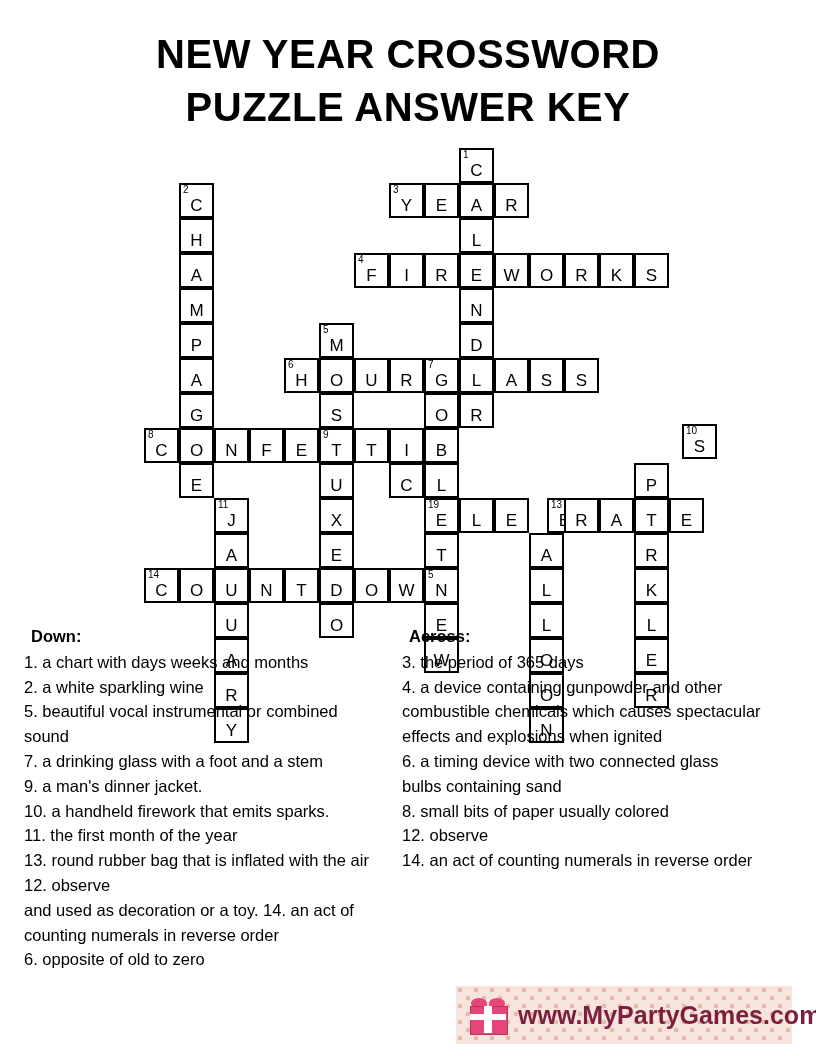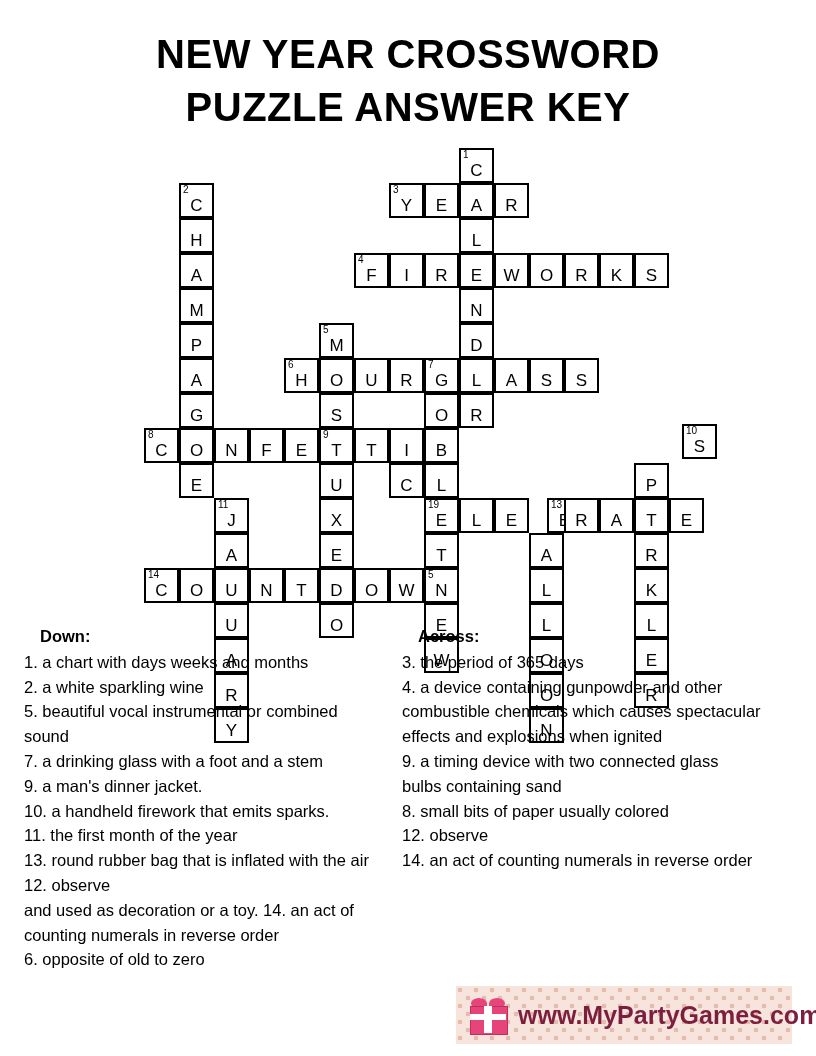--- a/index.html
+++ b/index.html
@@ -77,21 +77,21 @@
   .col {
     position: absolute;
     font-size: 16.5px;
     line-height: 24.8px;
   }
   .col.down { left: 24px; width: 370px; }
   .col.across { left: 402px; width: 380px; }
   .col h3 {
     font-size: 16.5px;
     font-weight: bold;
-    margin: 0 0 1px 16px;
+    margin: 0 0 1px 7px;
   }
   .clue {
     margin: 0;
   }
   
   .footer-badge {
     position: absolute;
     left: 456px;
     top: 986px;
     width: 336px;
@@ -484,21 +484,21 @@
           <p class="clue">and used as decoration or a toy. 14. an act of counting numerals in reverse order</p>
           <p class="clue">6. opposite of old to zero</p>
         </div>
     </div>
     <div class="col across">
       <h3>Across:</h3>
       <div id="across-list">
           <p class="clue">3. the period of 365 days</p>
           <p class="clue">4. a device containing gunpowder and other</p>
           <p class="clue">combustible chemicals which causes spectacular effects and explosions when ignited</p>
-          <p class="clue">9. a timing device with two connected glass</p>
+          <p class="clue">6. a timing device with two connected glass</p>
           <p class="clue">bulbs containing sand</p>
           <p class="clue">8. small bits of paper usually colored</p>
           <p class="clue">12. observe</p>
           <p class="clue">14. an act of counting numerals in reverse order</p>
         </div>
     </div>
   </div>
 
   <div class="footer-badge">
     <span class="gift-icon">

